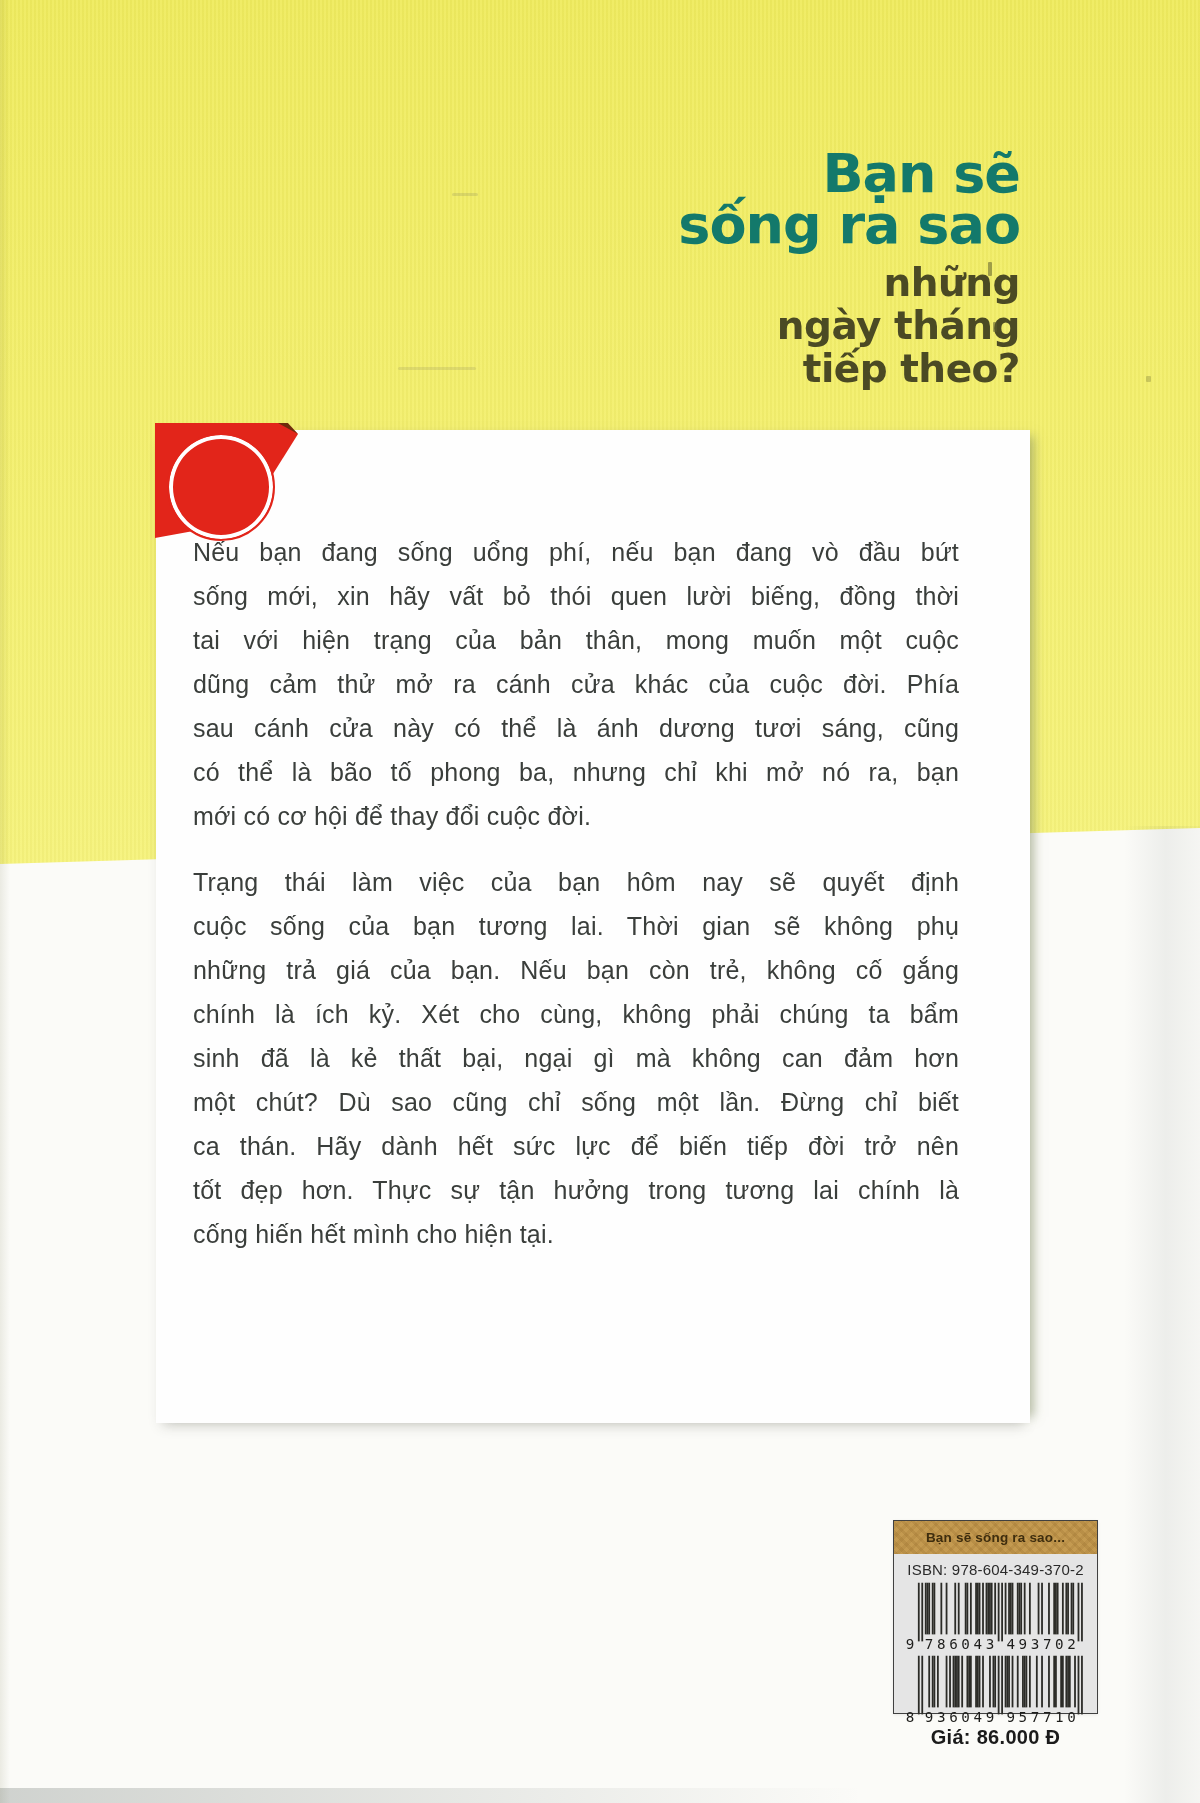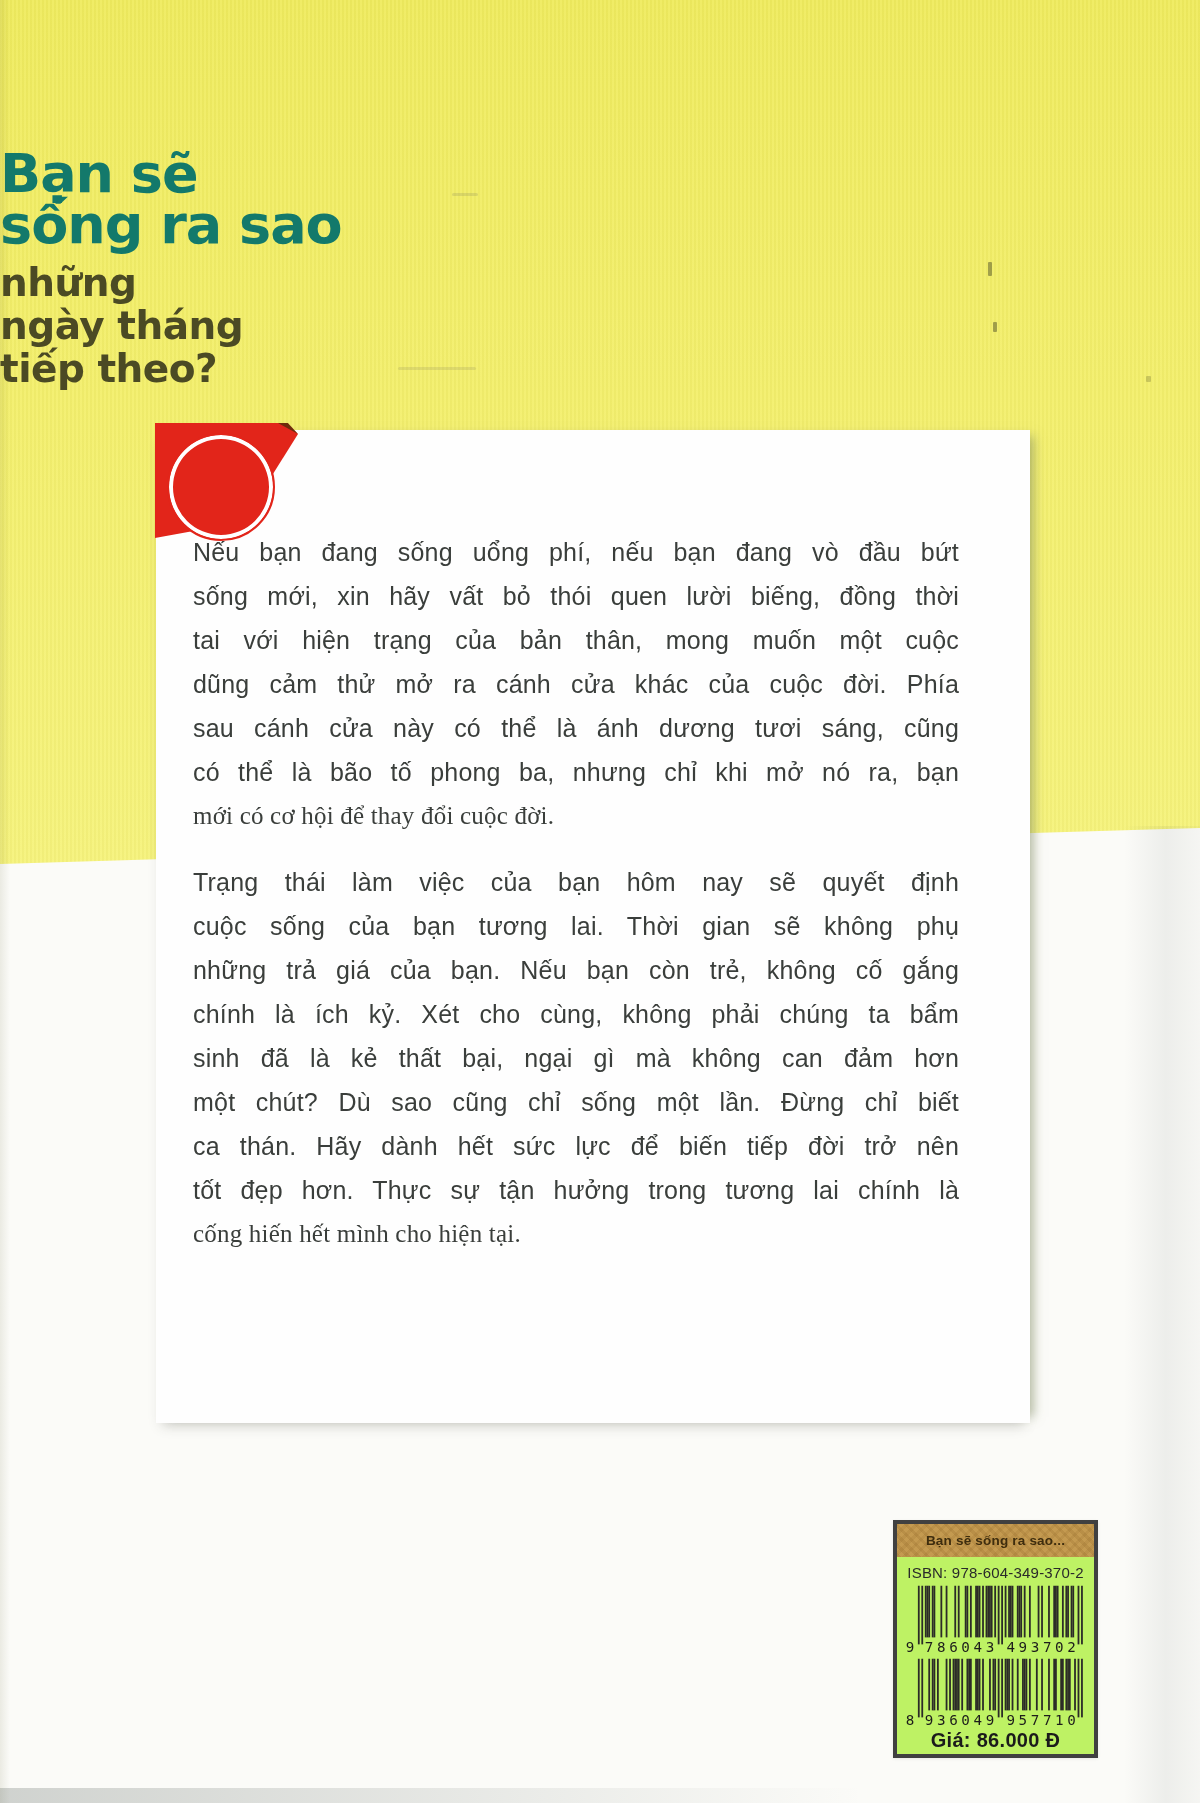--- a/index.html
+++ b/index.html
@@ -27,40 +27,40 @@
     background:linear-gradient(90deg,rgba(0,0,0,0) 0%,rgba(70,80,80,.08) 55%,rgba(70,80,80,.03) 100%);
   }
   .bottom-edge-shade{
     position:absolute;left:0;bottom:0;width:100%;height:15px;
     background:linear-gradient(90deg,rgba(95,105,100,.28),rgba(95,105,100,0) 72%);
   }
   .speck{position:absolute;background:rgba(95,95,45,.55);border-radius:1px;}
 
   
   .title-block{
-    position:absolute;left:0;top:148px;width:1020px;text-align:left;
+    position:absolute;left:0;top:148px;width:1020px;text-align:right;
     font-family:"DejaVu Sans","Liberation Sans",sans-serif;font-weight:bold;
   }
   .title-teal{font-size:54px;line-height:51px;letter-spacing:-1px;}
   .title-olive{font-size:39px;line-height:43px;letter-spacing:-0.5px;}
   .title-olive-group{margin-top:11px;}
   .title-mark{position:absolute;background:rgba(120,120,90,.4);border-radius:2px;}
 
   
   .card{
     position:absolute;left:156px;top:430px;width:874px;height:993px;
     background:#fefefe;
     box-shadow:10px 0 10px -6px rgba(135,145,105,.55), 0 8px 12px -6px rgba(60,60,50,.25);
   }
   .card-text{
     padding:100px 71px 0 37px;
     color:#3a3e3b;font-size:25px;line-height:44px;letter-spacing:.2px;
   }
   .jline{text-align:justify;text-align-last:justify;white-space:normal;}
-  .jline.last{text-align-last:left;font-family:Liberation Serif, serif;}
+  .jline.last{text-align-last:left;}
   .para2{margin-top:22px;}
 
   
   .red-poly{
     position:absolute;left:155px;top:423px;width:143px;height:115px;
     background:#e2251a;
     clip-path:polygon(0 0,91.6% 0,100% 9.6%,61.5% 86%,0 100%);
   }
   .red-fold{
     position:absolute;left:275px;top:423px;width:23px;height:11px;
@@ -68,22 +68,22 @@
     clip-path:polygon(13% 0,100% 100%,56% 0);
   }
   .red-circle{
     position:absolute;left:167px;top:433px;width:108px;height:108px;
     border-radius:50%;background:#e2251a;border:2px solid #e2251a;
     box-shadow:inset 0 0 0 4px #ffffff;box-sizing:border-box;
   }
 
   
   .panel{
-    position:absolute;left:893px;top:1520px;width:205px;height:238px;
-    background:#bef264;border:4px solid #404040;box-sizing:border-box;
+    position:absolute;left:893px;top:1520px;width:205px;height:194px;
+    background:#e5e5e5;border:1px solid #404040;box-sizing:border-box;
     box-shadow:0 1px 3px rgba(0,0,0,.08);
   }
   .panel-header{
     height:33px;display:flex;align-items:center;justify-content:center;
     background:
       repeating-linear-gradient(45deg,rgba(125,85,25,.16) 0 3px,rgba(0,0,0,0) 3px 7px),
       repeating-linear-gradient(-45deg,rgba(125,85,25,.12) 0 3px,rgba(0,0,0,0) 3px 7px),
       #c49a50;
     color:#3e2d0e;font-size:13.5px;font-weight:bold;letter-spacing:.2px;
   }

